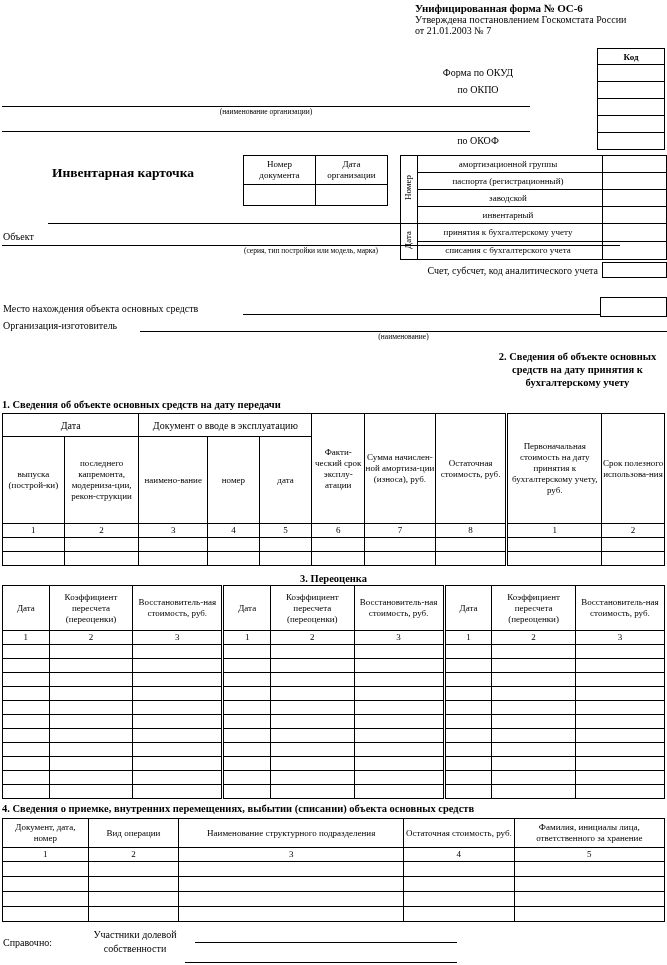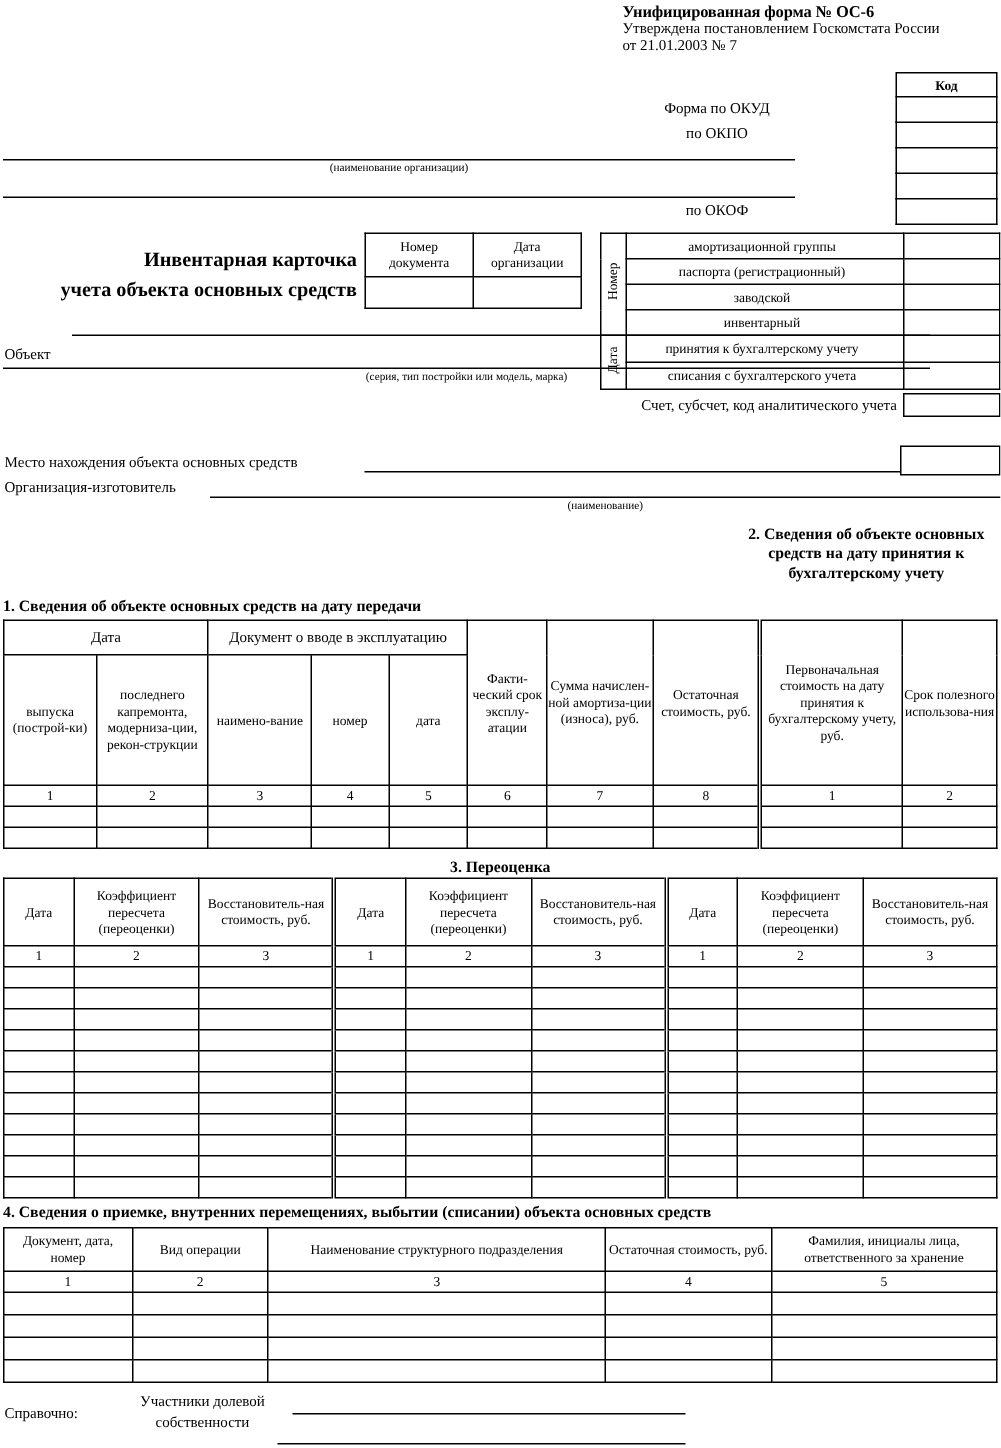--- a/index.html
+++ b/index.html
@@ -41,21 +41,21 @@
     font-size: 9px;
   }
 
   .lbl-right {
     position: absolute;
     text-align: center;
     font-size: 10px;
   }
 
   
-  #form-title { left: 8px; top: 163px; width: 230px; text-align: right;
+  #form-title { left: 8px; top: 163px; width: 230px; text-align: center;
     font-size: 13.5px; font-weight: bold; line-height: 20px; }
 
   
   table.grid { border-collapse: collapse; }
   table.grid td, table.grid th {
     border: 1px solid #000;
     padding: 0;
     font-weight: normal;
     font-size: 9px;
     vertical-align: middle;
@@ -109,21 +109,20 @@
   <div class="lbl-right" style="top:84px;right:74px;width:230px;">по ОКПО</div>
   <div class="lbl-right" style="top:135px;right:74px;width:230px;">по ОКОФ</div>
 
   <div class="ul-line" style="left:2px; top:106px; width:528px;"></div>
   <div class="capt" style="left:2px; top:107px; width:528px;">(наименование организации)</div>
 
   <div class="ul-line" style="left:2px; top:131px; width:528px;"></div>
 
   <div class="abs" id="form-title">
     <div>Инвентарная карточка</div>
-    <div>учета объекта основных средств</div>
   </div>
 
   <table class="grid abs" style="left:243px; top:155px; width:145px;">
     <tbody>
         <tr>
       <td style="width:72px;height:28px;">
         <div>Номер</div>
         <div>документа</div>
       </td>
       <td style="width:72px;">

